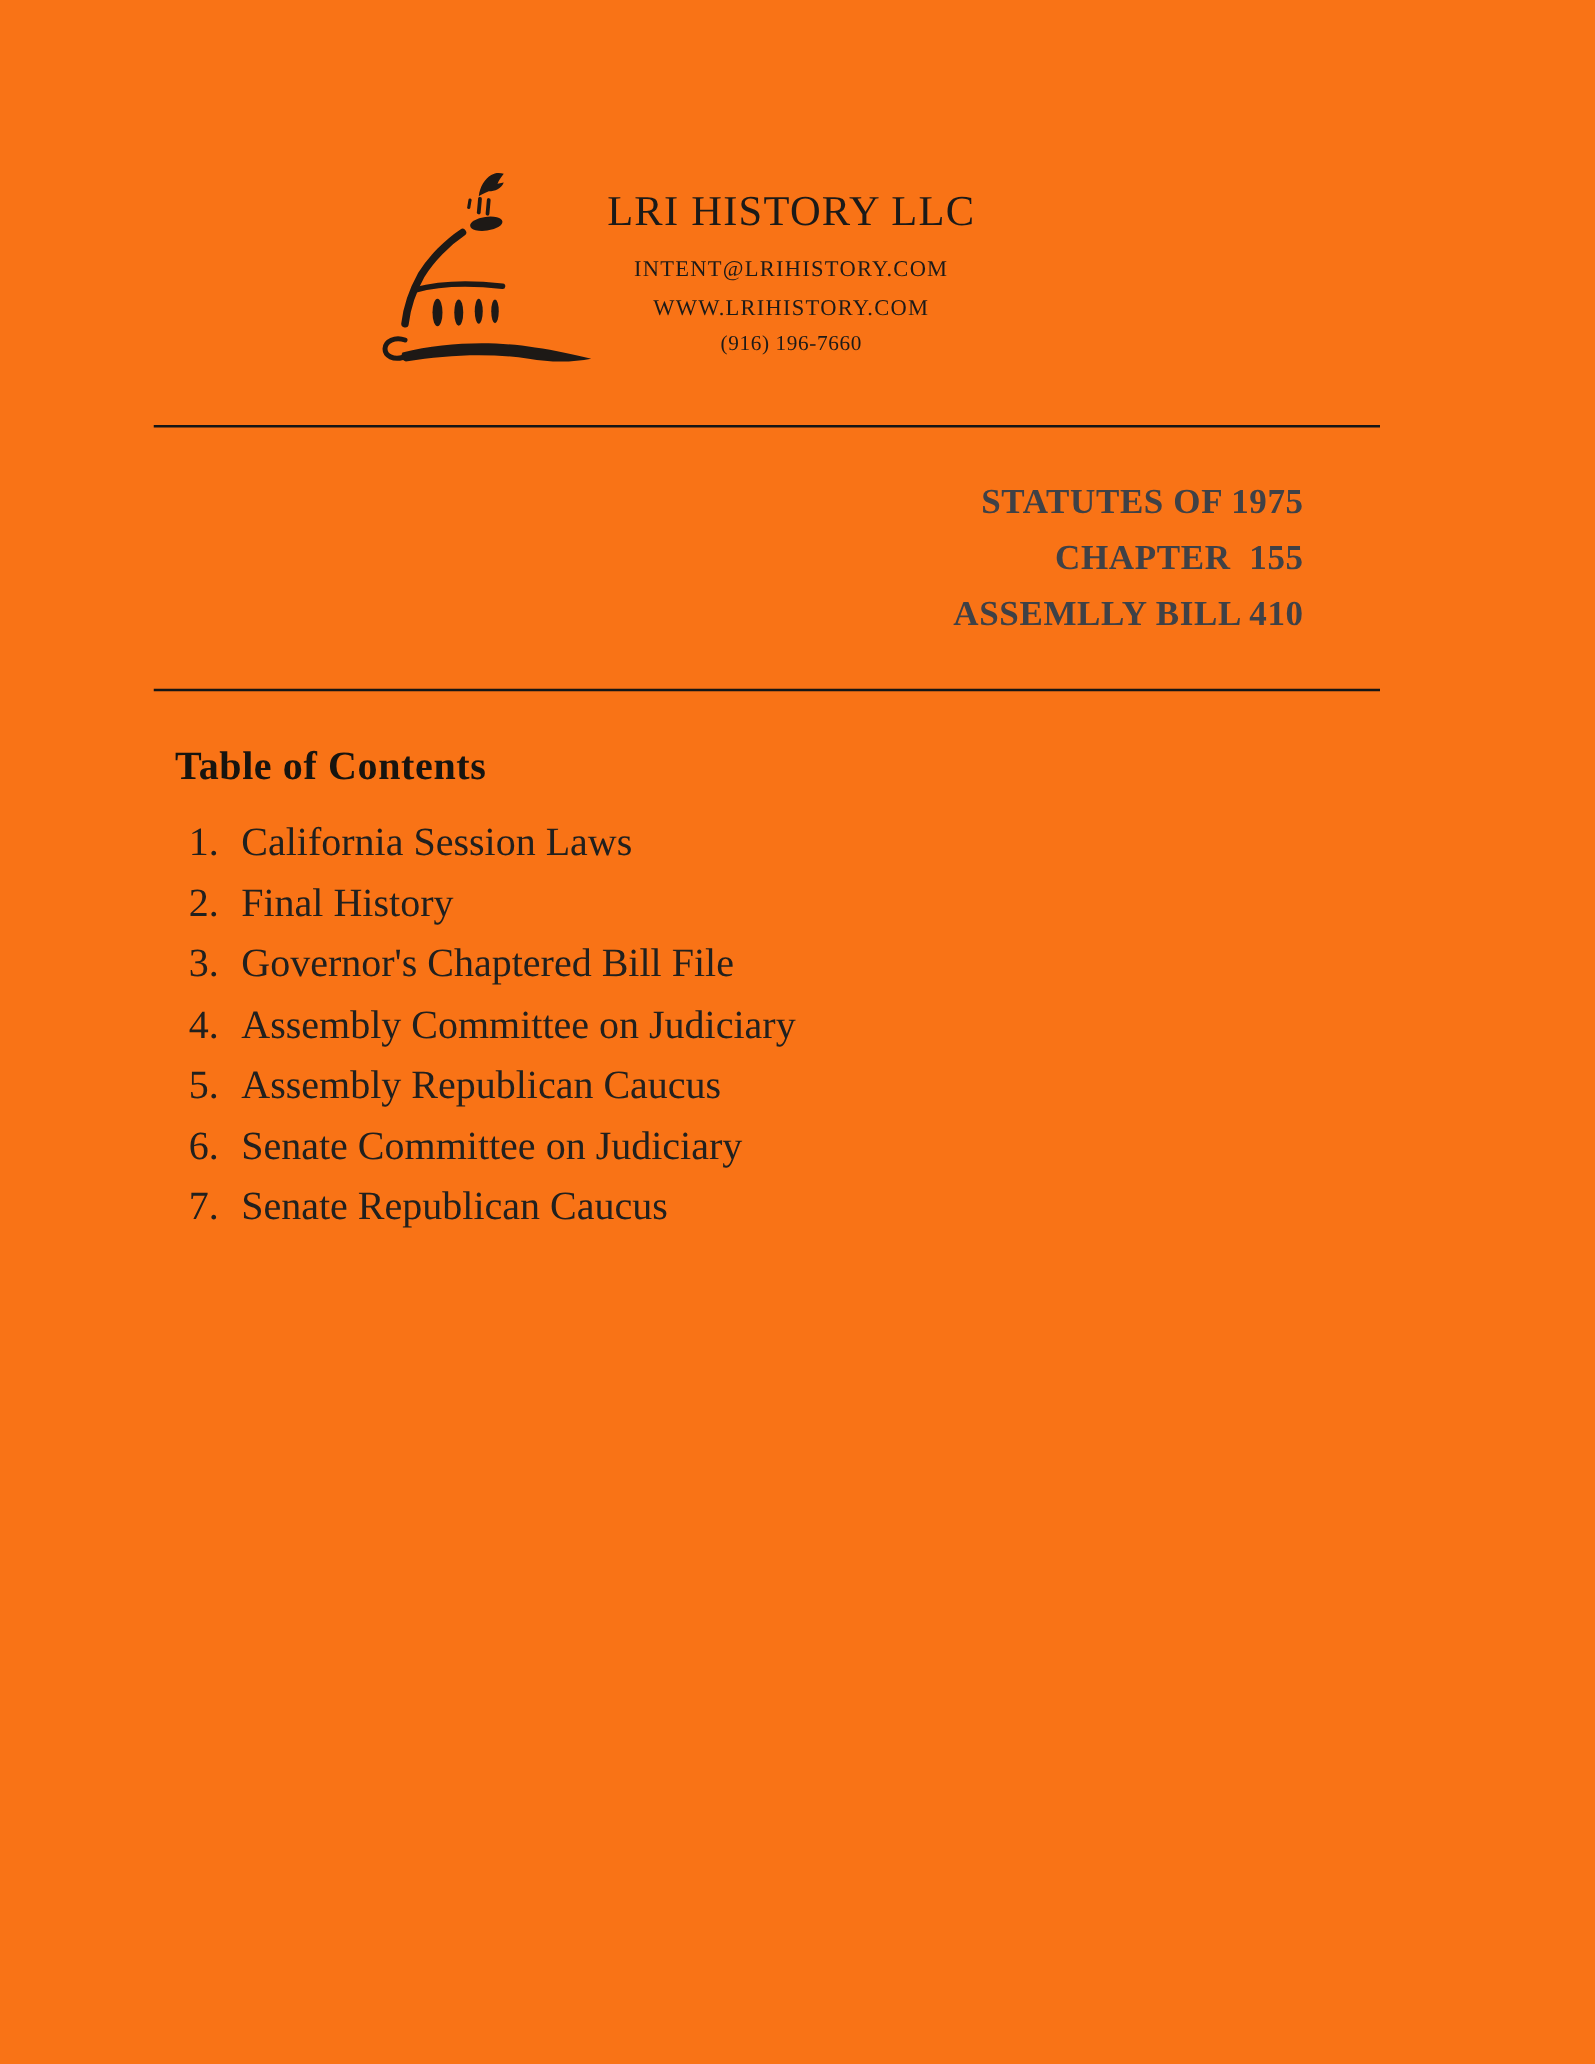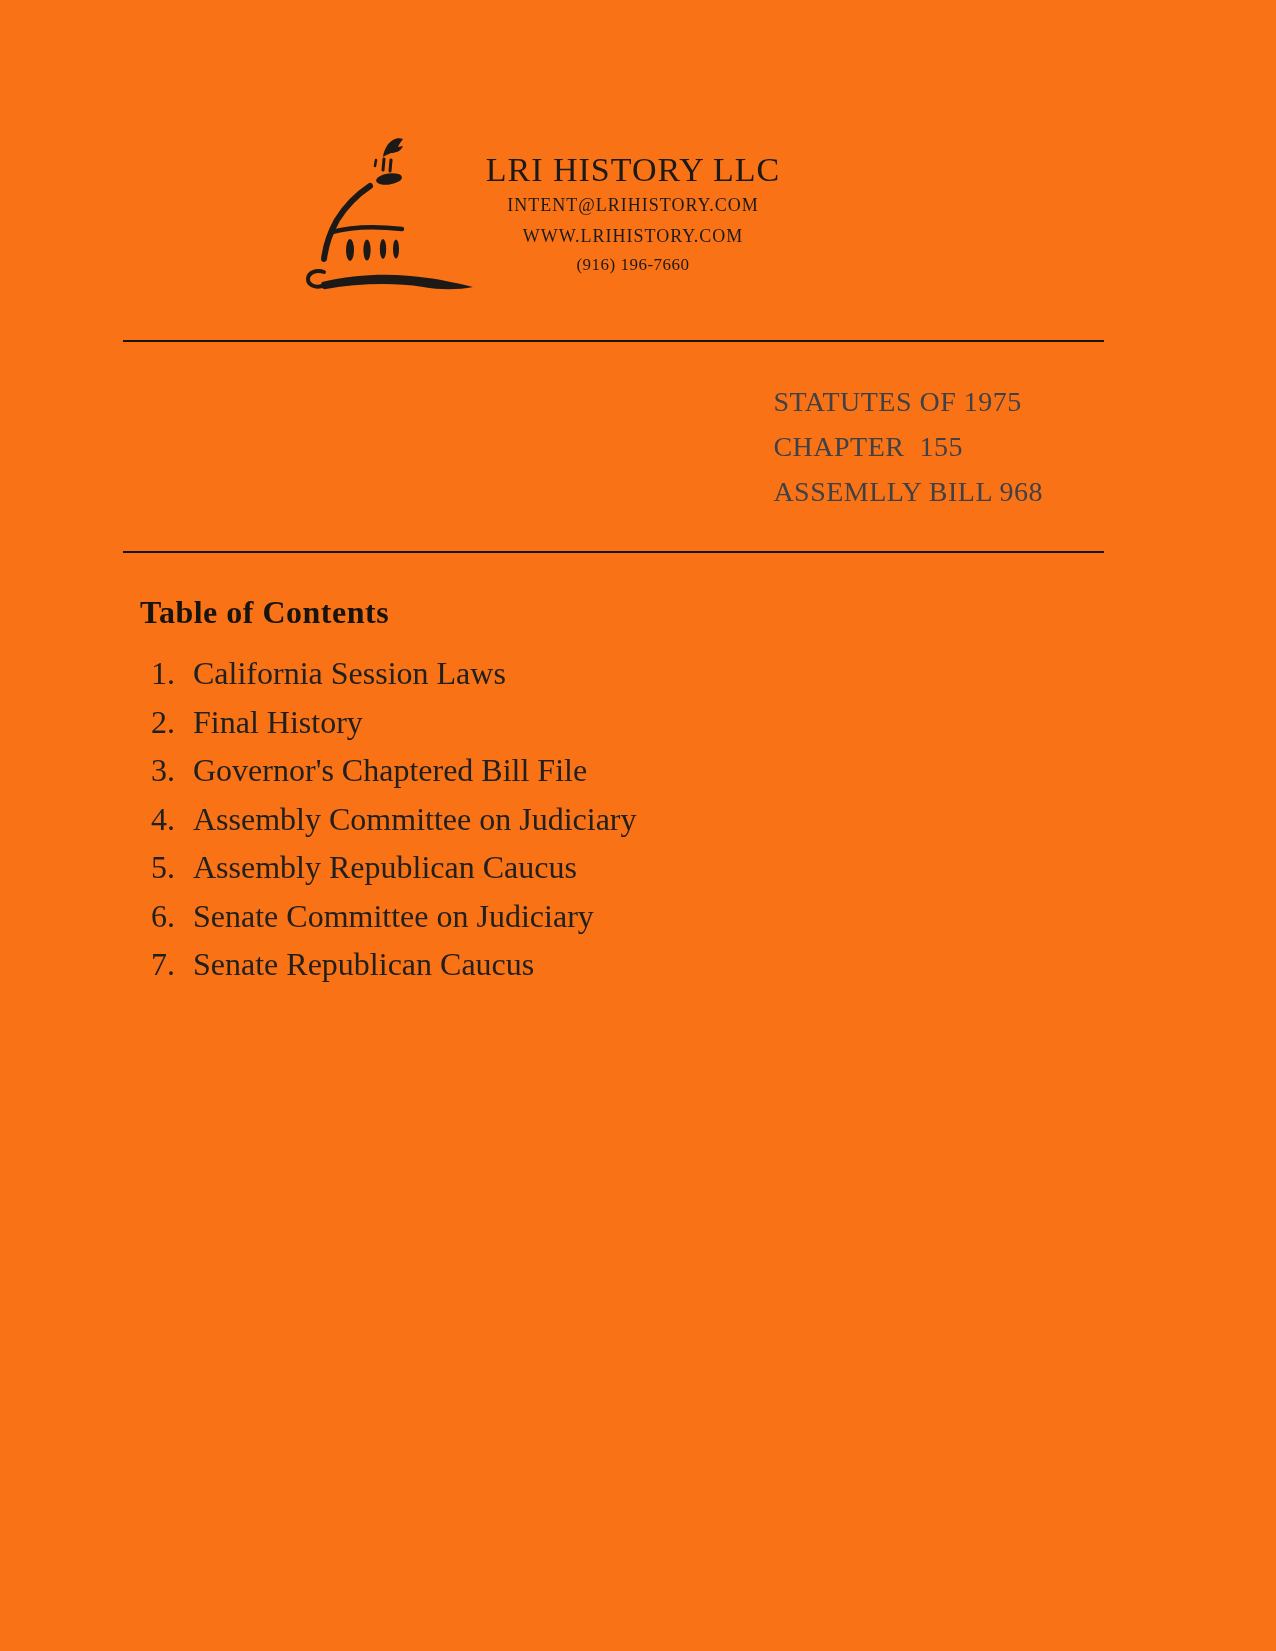--- a/index.html
+++ b/index.html
@@ -30,21 +30,21 @@
     color: #1c1a18;
   }
   .company {
     font-size: 34px;
     line-height: 42px;
     letter-spacing: 1px;
     font-weight: 400;
     margin: 0;
   }
   .contact-email {
-    margin-top: 3px;
+    margin-top: 13px;
     font-size: 18px;
     line-height: 22px;
     letter-spacing: 1px;
   }
   .contact-web {
     margin-top: 9px;
     font-size: 18px;
     line-height: 22px;
     letter-spacing: 1px;
   }
@@ -66,22 +66,23 @@
     margin: 0;
   }
   .rule-top { top: 340px; }
   .rule-bottom { top: 551px; }
 
   
   .title-block {
     position: absolute;
     top: 379px;
     right: 233px;
+    text-align: right;
     color: #3f4146;
-    font-weight: 400;
+    font-weight: 700;
     font-size: 28px;
     line-height: 45px;
     letter-spacing: 0.5px;
   }
   .title-line { white-space: pre; }
 
   
   .toc-heading {
     position: absolute;
     left: 124px;
@@ -154,21 +155,21 @@
     <div class="contact-email">INTENT@LRIHISTORY.COM</div>
     <div class="contact-web">WWW.LRIHISTORY.COM</div>
     <div class="contact-phone">(916) 196-7660</div>
   </div>
 
   <hr class="rule rule-top">
 
   <div class="title-block">
     <div class="title-line">STATUTES OF 1975</div>
     <div class="title-line">CHAPTER  155</div>
-    <div class="title-line">ASSEMLLY BILL 968</div>
+    <div class="title-line">ASSEMLLY BILL 410</div>
   </div>
 
   <hr class="rule rule-bottom">
 
   <h2 class="toc-heading">Table of Contents</h2>
 
   <ol class="toc-list">
     <li class="toc-item">
       <span class="toc-num">1.</span>
       <span class="toc-label">California Session Laws</span>

